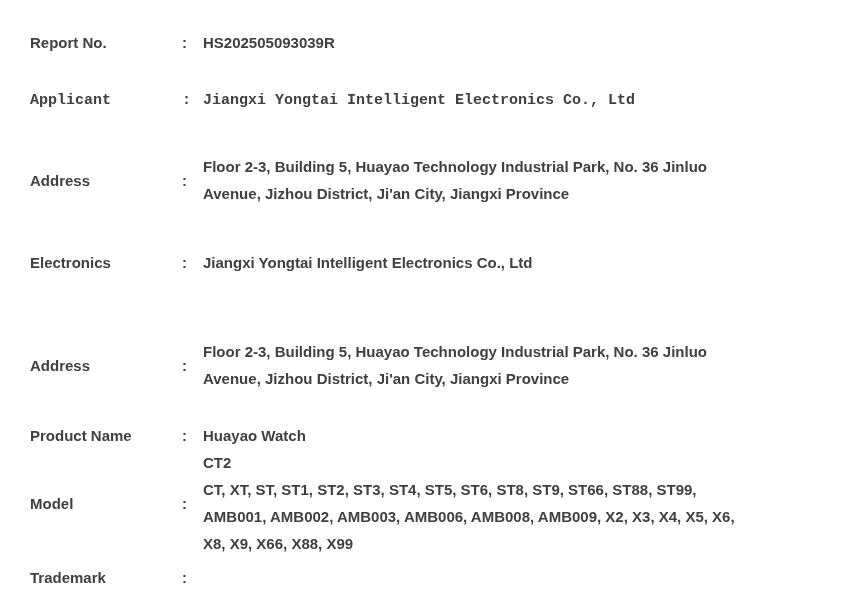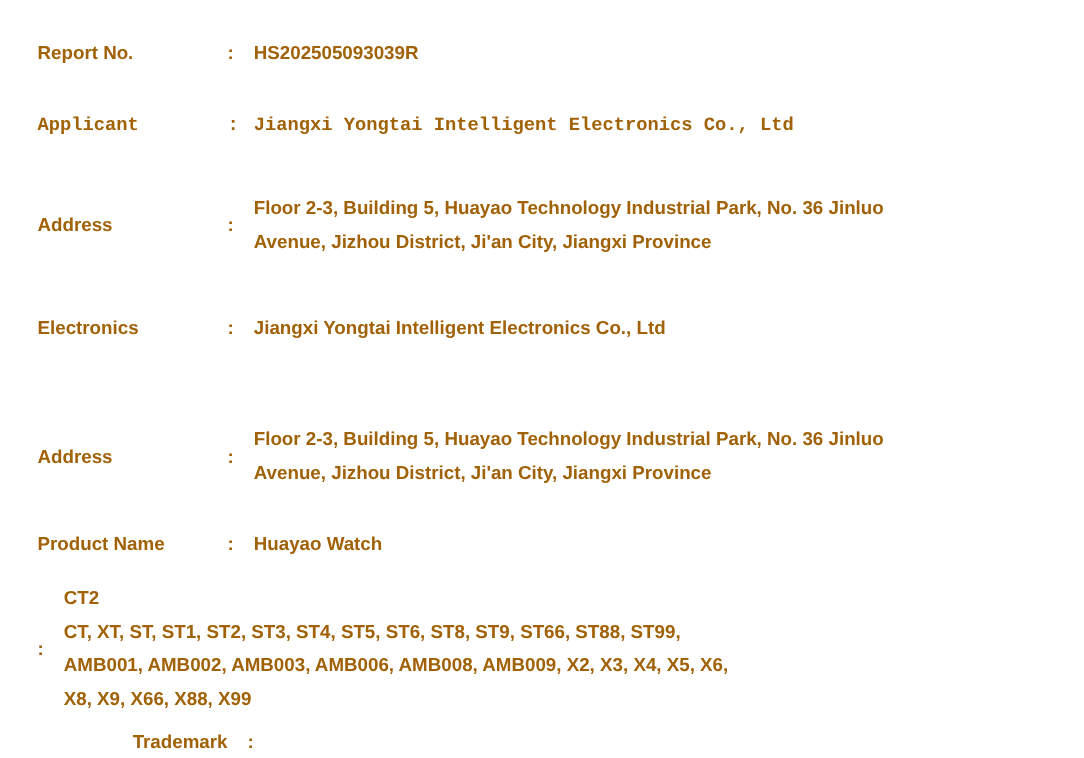--- a/index.html
+++ b/index.html
@@ -6,21 +6,21 @@
   html, body { margin: 0; padding: 0; background: #ffffff; }
   .page {
     position: relative;
     width: 867px;
     height: 606px;
     background: #ffffff;
     padding: 29px 18px 0 30px;
     font-family: "Liberation Sans", sans-serif;
     font-weight: 700;
     font-size: 15px;
-    color: #a16207;
+    color: #404040;
     overflow: hidden;
     border-radius: 13px;
   }
   .row {
     display: flex;
     align-items: center;
     line-height: 27px;
   }
   .label {
     flex: 0 0 152px;
@@ -32,23 +32,23 @@
   }
   .value {
     flex: 1;
     white-space: pre-line;
   }
   .r0 { margin-bottom: 31px; }
   .r1 { margin-bottom: 39px; font-family: Liberation Mono, monospace; }
   .r2 { margin-bottom: 42px; }
   .r3 { margin-bottom: 62px; }
   .r4 { margin-bottom: 30px; }
-  .r5 { margin-bottom: 16px; }
+  .r5 { margin-bottom: 0; }
   .r6 { margin-bottom: 7px; }
-  .r7 { margin-bottom: 0; text-align: right; }
+  .r7 { margin-bottom: 0; }
 </style>
 </head>
 <body>
 
 <div class="page">
 
   <div class="row r0">
     <div class="label">Report No.</div>
     <div class="colon">:</div>
     <div class="value">HS202505093039R</div>
@@ -80,20 +80,21 @@
 Avenue, Jizhou District, Ji'an City, Jiangxi Province</div>
   </div>
 
   <div class="row r5">
     <div class="label">Product Name</div>
     <div class="colon">:</div>
     <div class="value">Huayao Watch</div>
   </div>
 
   <div class="row r6">
+    <div class="label">Model</div>
     <div class="colon">:</div>
     <div class="value">CT2
 CT, XT, ST, ST1, ST2, ST3, ST4, ST5, ST6, ST8, ST9, ST66, ST88, ST99,
 AMB001, AMB002, AMB003, AMB006, AMB008, AMB009, X2, X3, X4, X5, X6,
 X8, X9, X66, X88, X99</div>
   </div>
 
   <div class="row r7">
     <div class="label">Trademark</div>
     <div class="colon">:</div>

